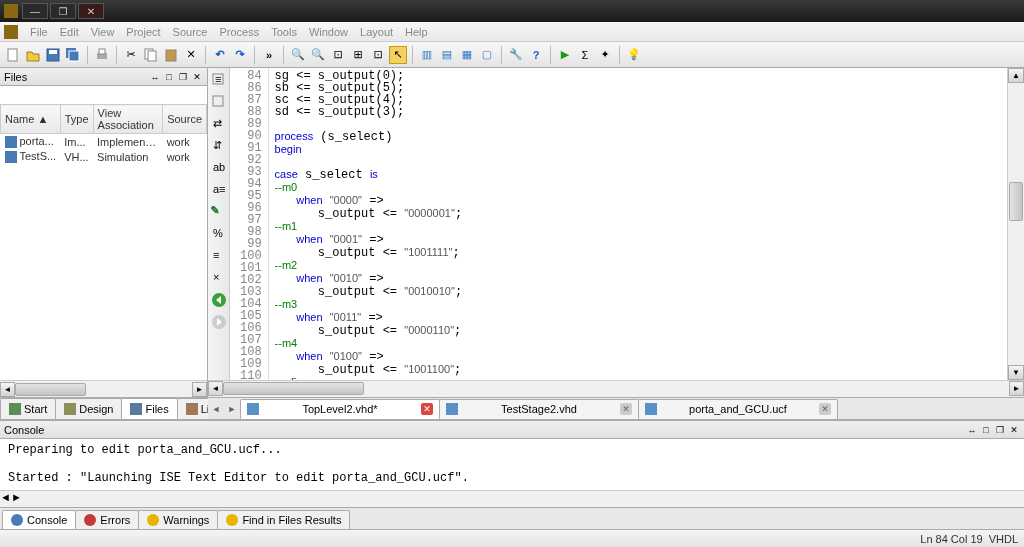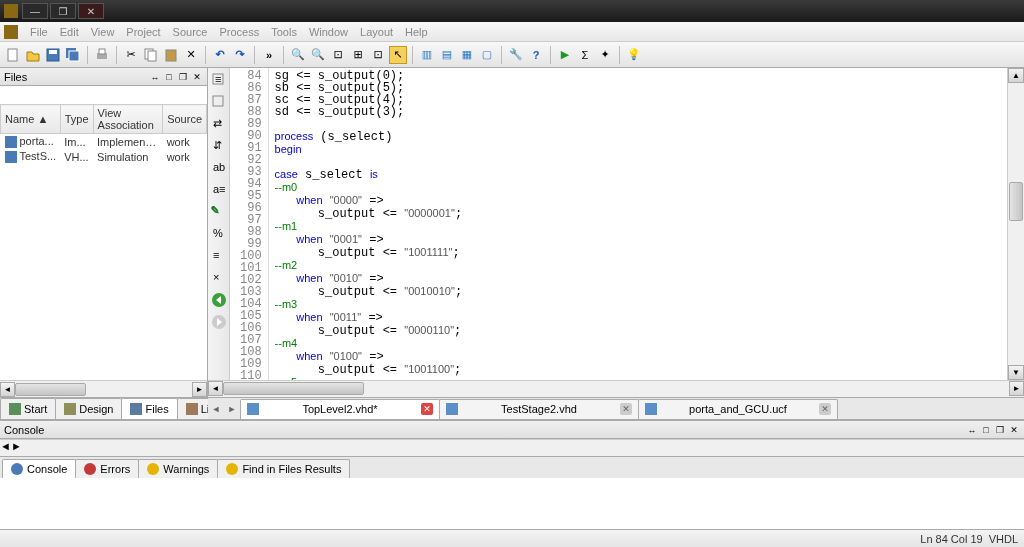--- a/index.html
+++ b/index.html
@@ -358,20 +358,24 @@
 </div>
 
 <div class="console-panel">
   <div class="panel-header">
     <span class="ph-title">Console</span>
     <span class="ph-ctrl">↔</span>
     <span class="ph-ctrl">□</span>
     <span class="ph-ctrl">❐</span>
     <span class="ph-ctrl">✕</span>
   </div>
+  <div class="console-body">Preparing to edit porta_and_GCU.ucf...
+
+Started : "Launching ISE Text Editor to edit porta_and_GCU.ucf".
+</div>
   <div class="console-hscroll">
     <div class="sb-btn">◄</div>
       <div class="sb-track">
         <div class="sb-thumb" style="width:12%"></div>
       </div>
       <div class="sb-btn">►</div>
   </div>
   <div class="console-tabs">
     <div class="ctab active">
         <span class="ct-ico" style="background:#4a7ab5"></span>

